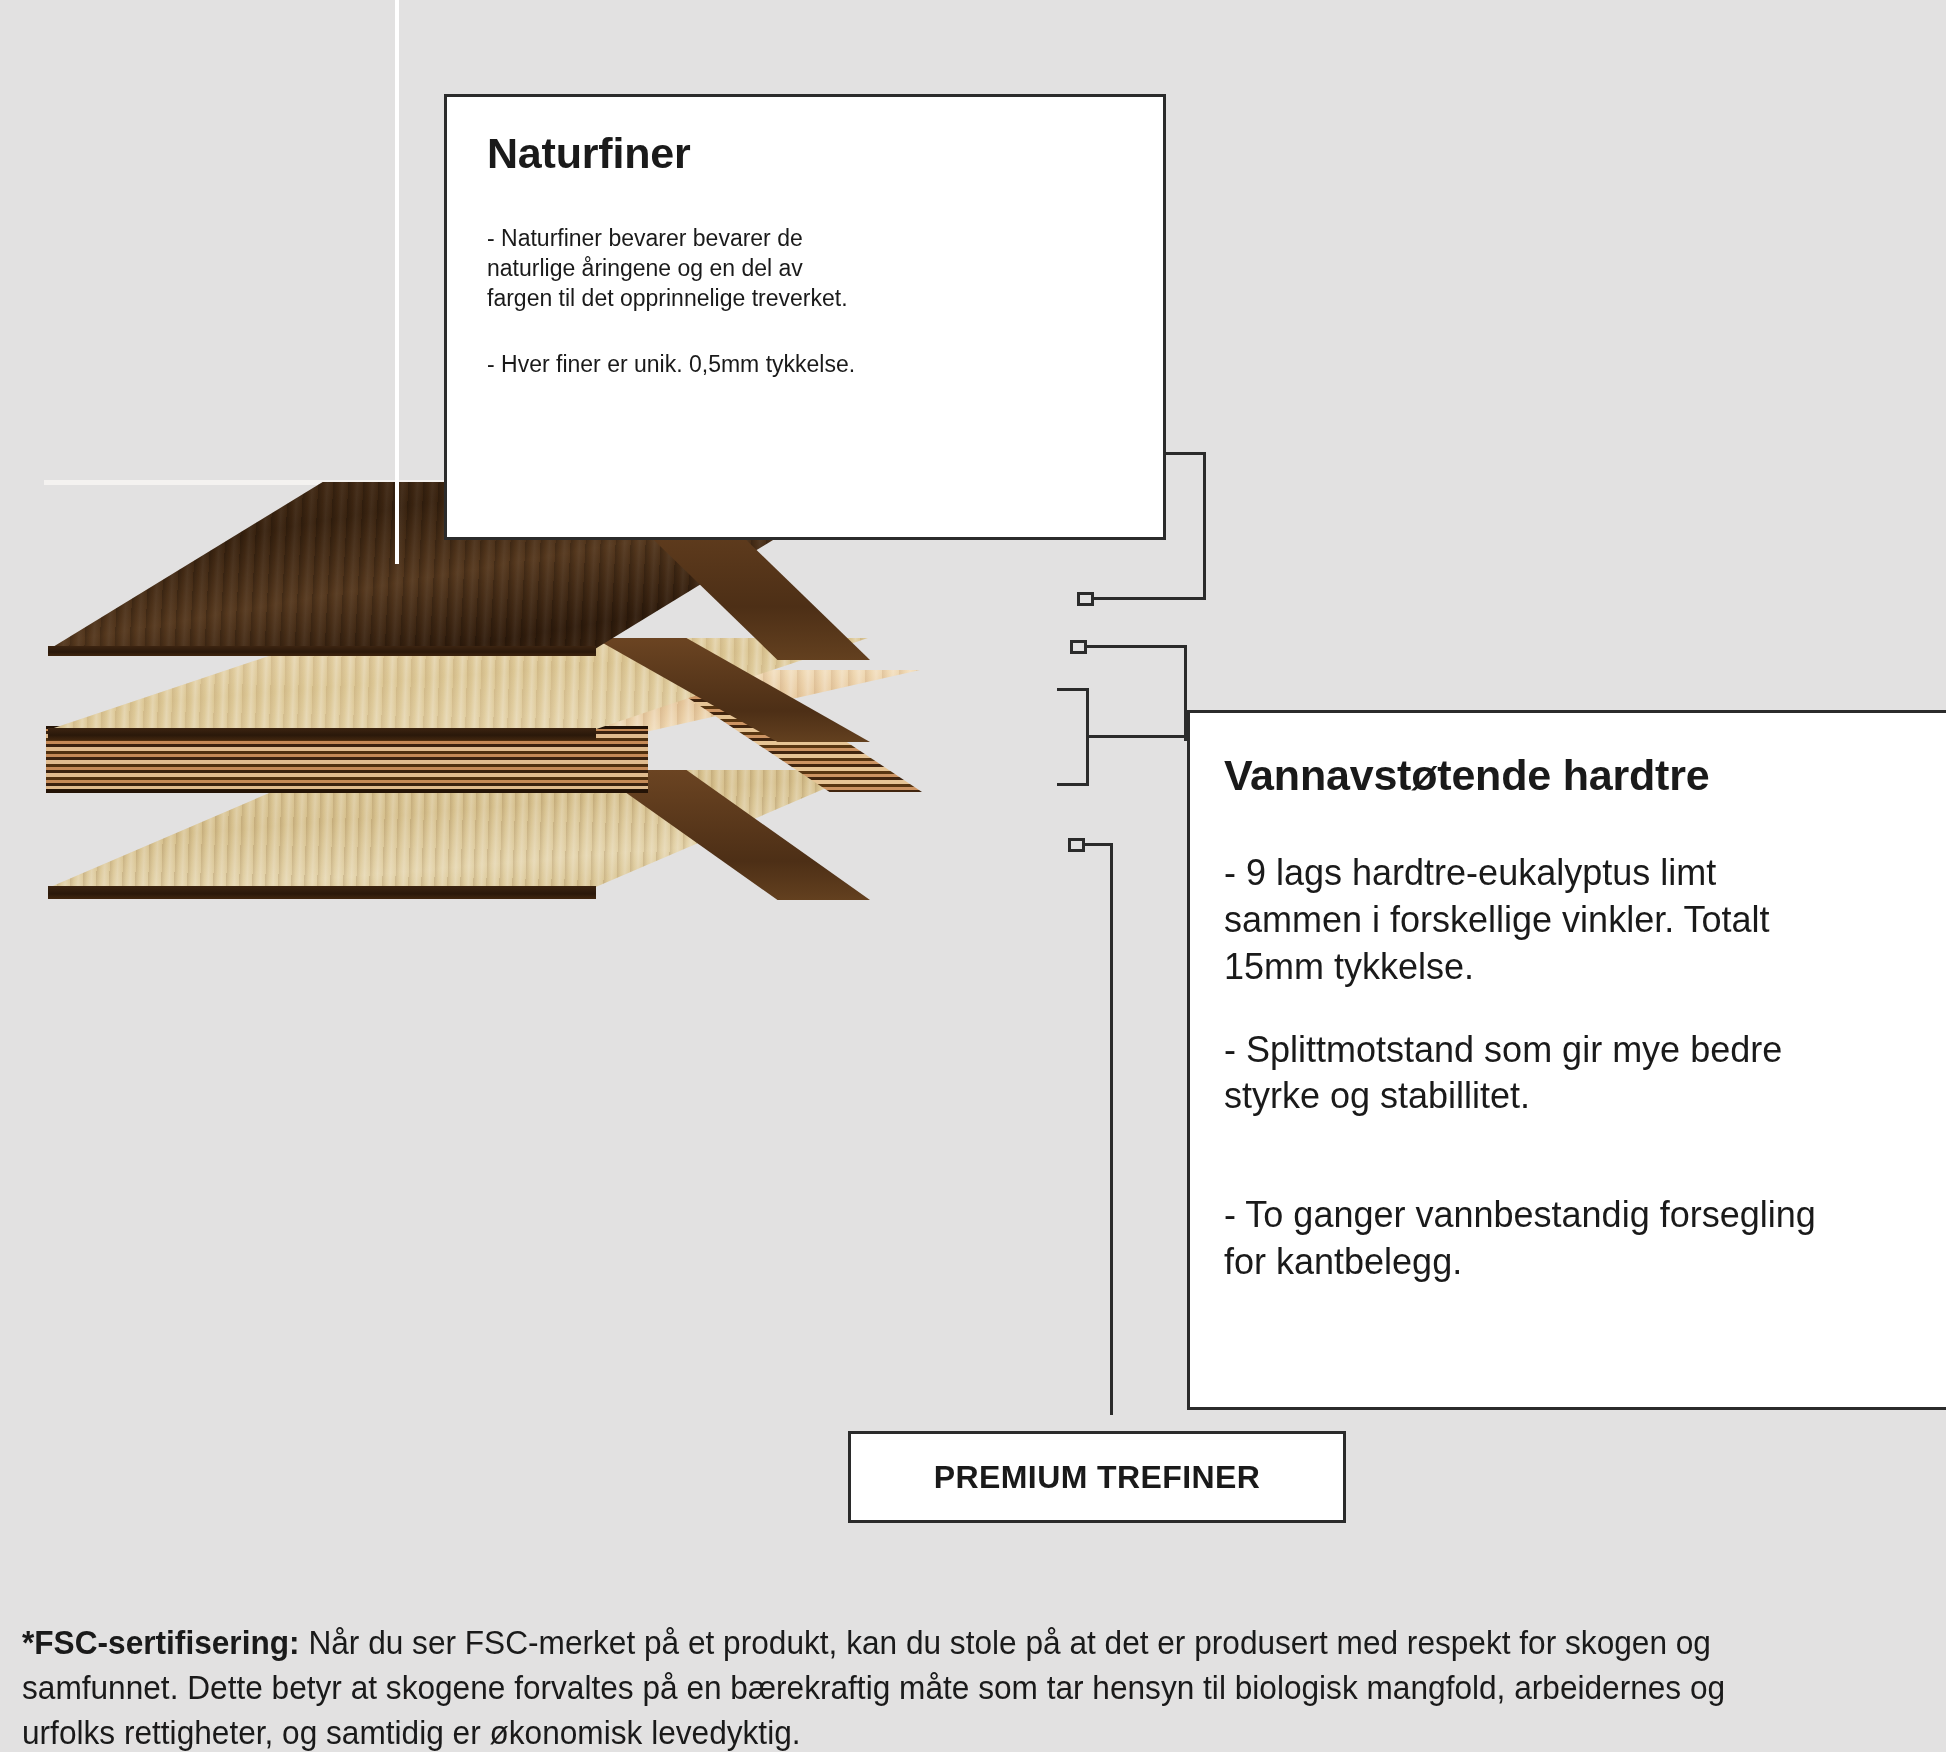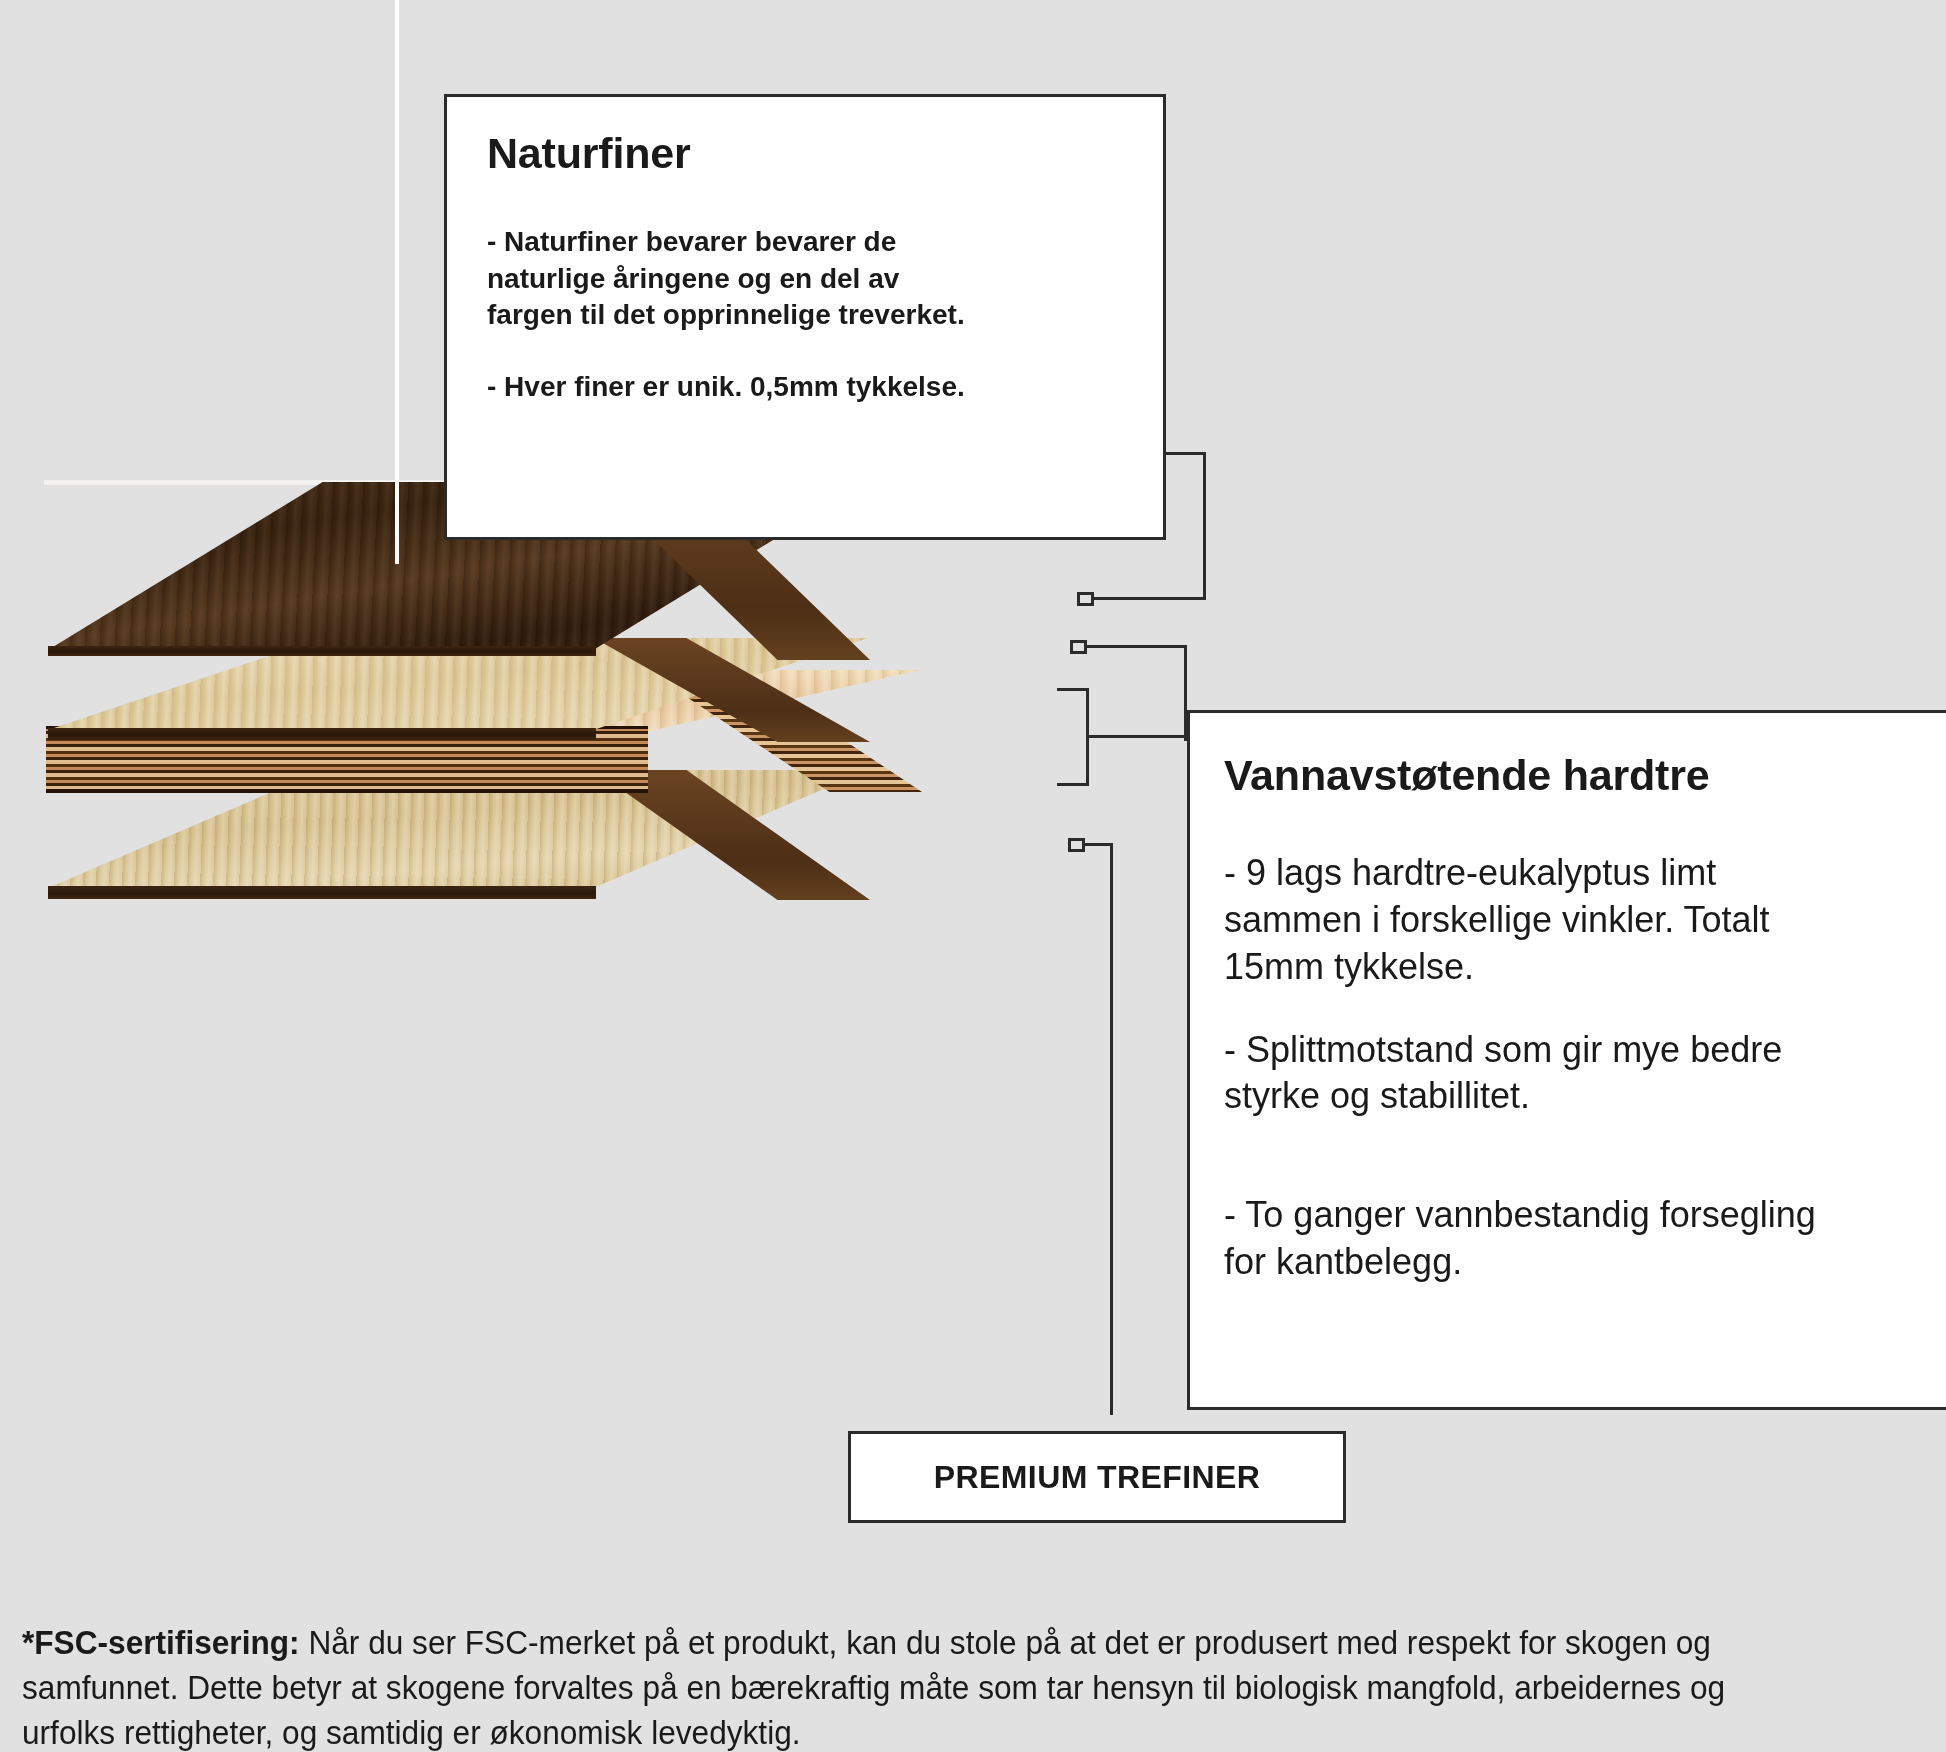--- a/index.html
+++ b/index.html
@@ -32,21 +32,21 @@
     white-space: pre-line;
   }
 
   
   #box-naturfiner {
     left: 444px; top: 74px;
     width: 722px; height: 446px;
     padding: 34px 34px 0 40px;
   }
   #box-naturfiner .c-title { font-size: 43px; line-height: 1.05; }
-  #box-naturfiner .c-para  { font-size: 28px; line-height: 1.30; font-weight: bold; }
+  #box-naturfiner .c-para  { font-size: 23px; line-height: 1.30; }
   #box-naturfiner .sp1 { height: 48px; }
   #box-naturfiner .sp2 { height: 36px; }
 
   
   #box-hardtre {
     left: 1187px; top: 690px;
     width: 878px; height: 700px;
     padding: 40px 26px 0 34px;
   }
   #box-hardtre .c-title { font-size: 43px; line-height: 1.05; }

